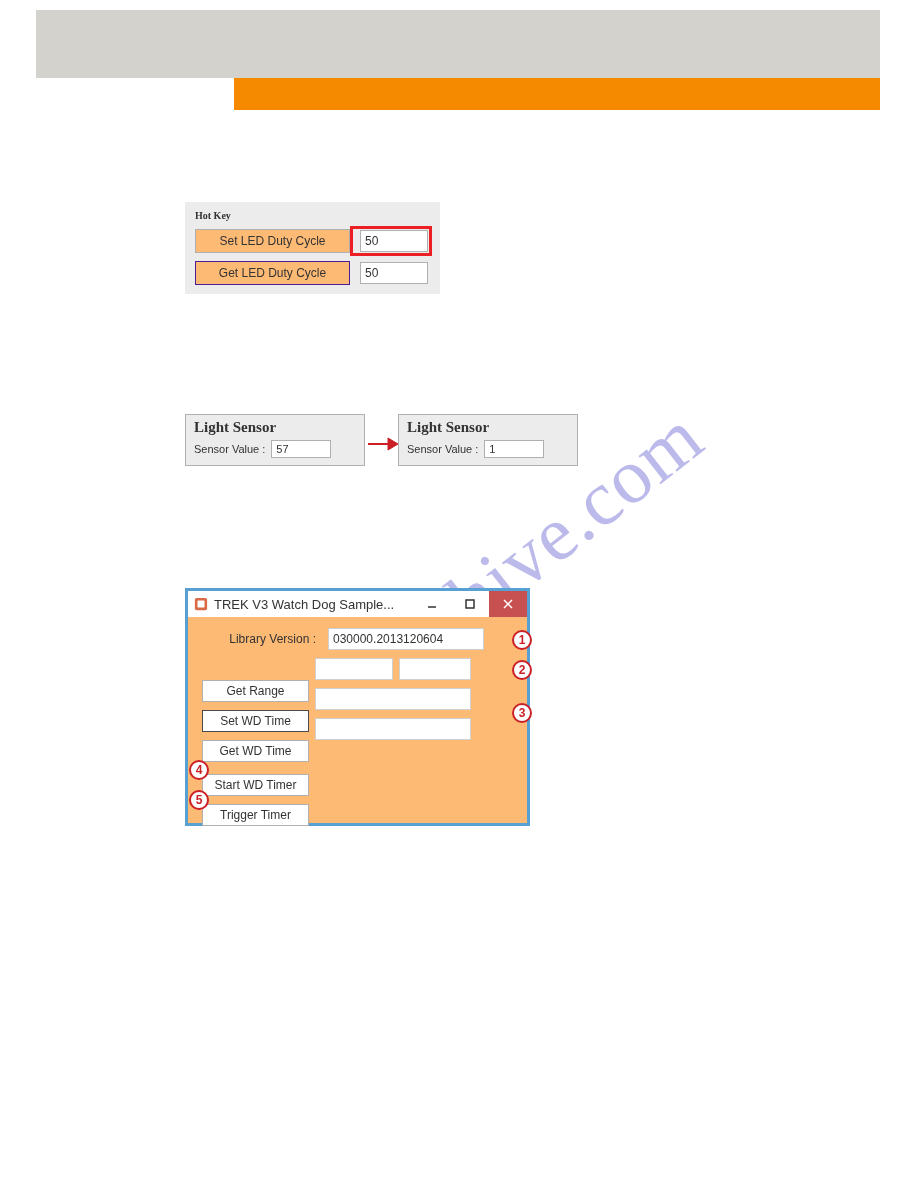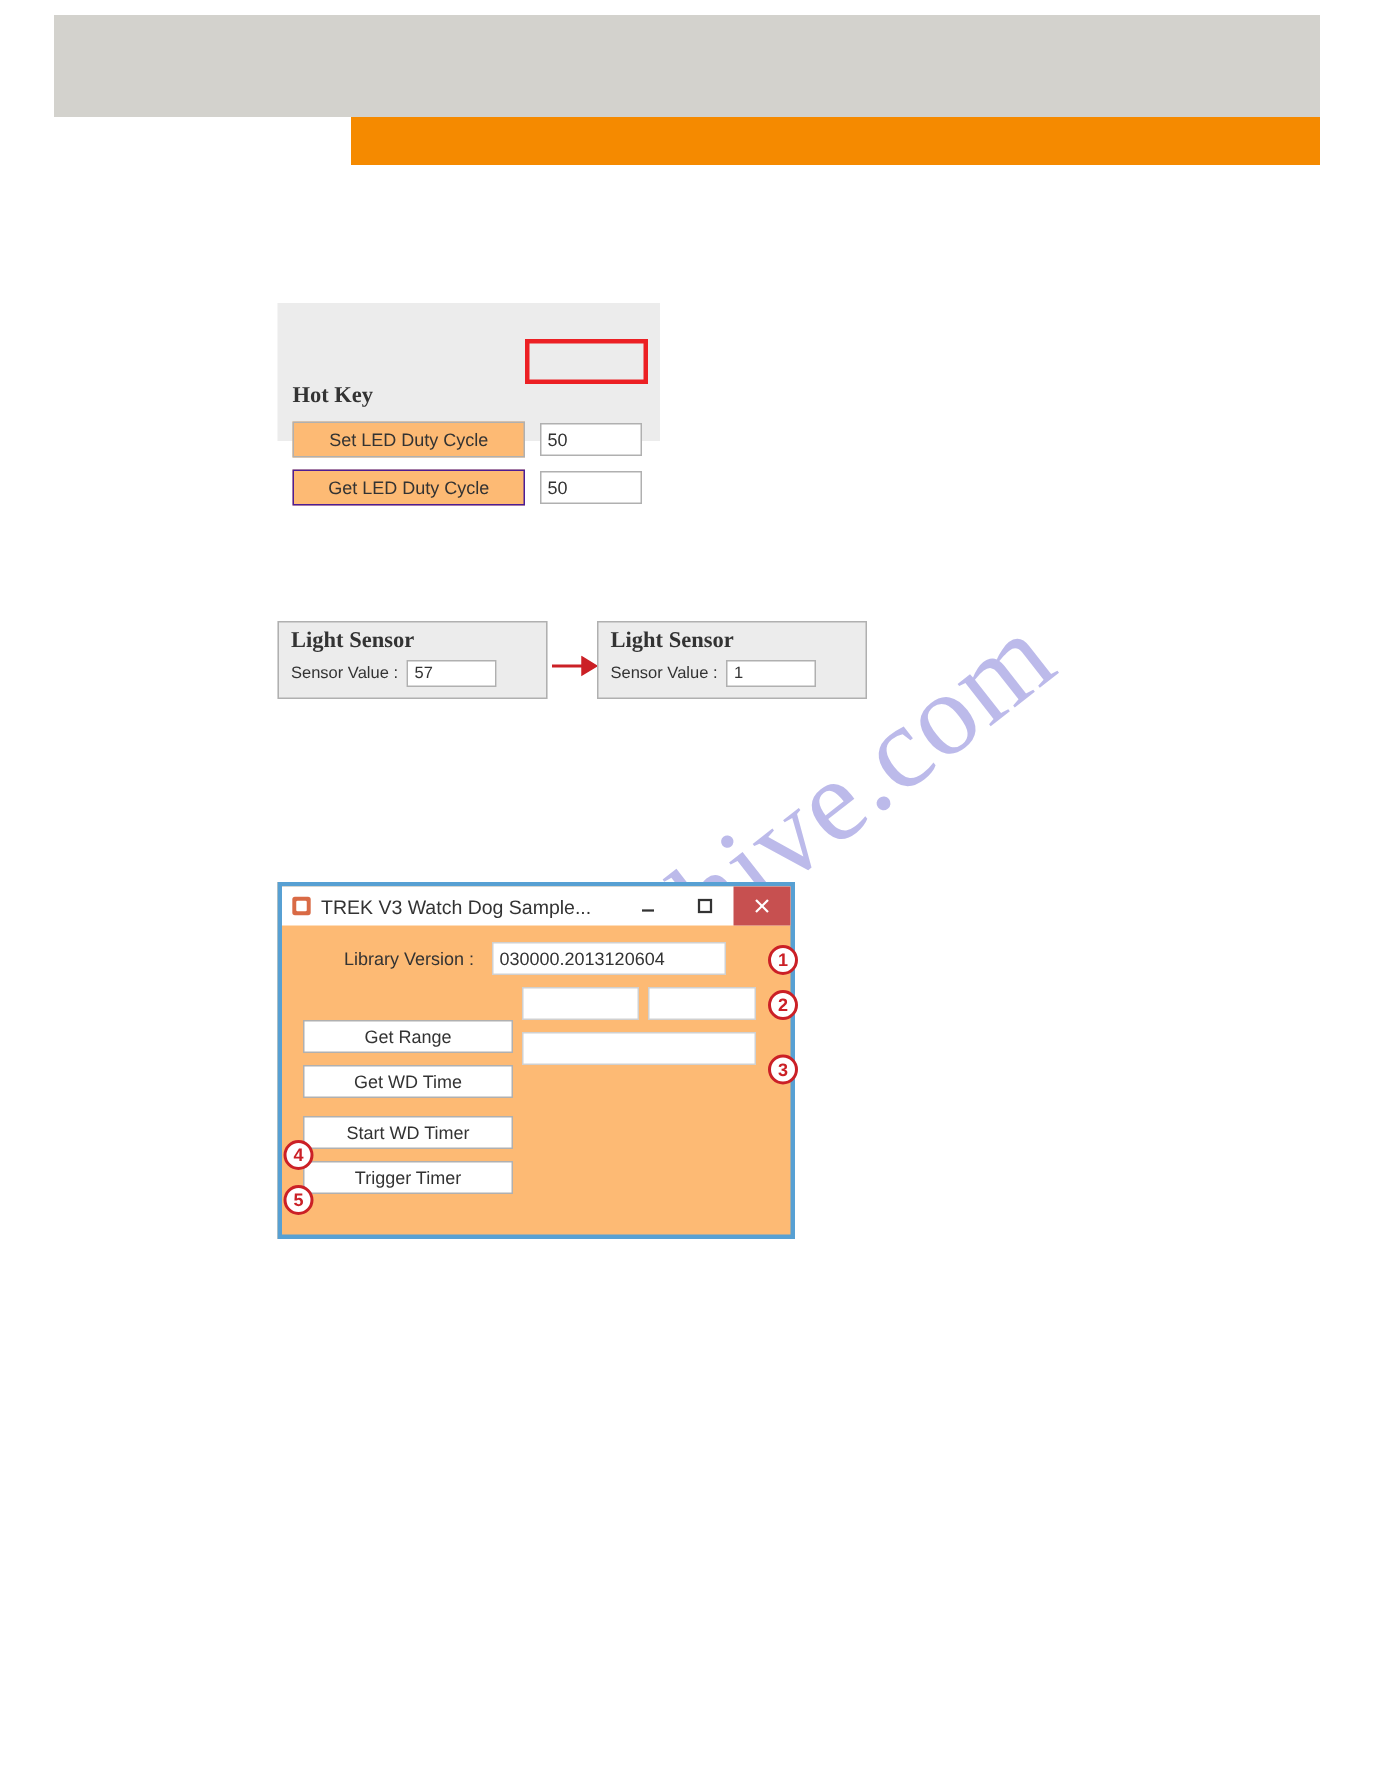--- a/index.html
+++ b/index.html
@@ -14,21 +14,21 @@
   }
   .top-bar { position:absolute; left:36px; top:10px; width:844px; height:68px; background:#d3d2cd; }
   .orange-bar { position:absolute; left:36px; top:78px; width:844px; height:32px; background:#f58a00; }
   .white-tab { position:absolute; left:36px; top:78px; width:198px; height:32px; background:#fff; }
 
   
   .hotkey-panel {
     position:absolute; left:185px; top:202px; width:255px; height:92px;
     background:#ececec; padding:8px 10px;
   }
-  .hotkey-title { font-weight:bold; font-size:15px; font-family:"Times New Roman",serif; margin-bottom:8px;margin-top:46px; }
+  .hotkey-title { font-weight:bold; font-size:10px; font-family:"Times New Roman",serif; margin-bottom:8px; }
   .hk-row { display:flex; align-items:center; gap:10px; margin-bottom:8px; }
   .hk-btn {
     width:155px; height:24px; background:#fdba74; border:1px solid #b0b0b0;
     font-size:12px; display:flex; align-items:center; justify-content:center;
     cursor:pointer;
   }
   .hk-btn.blue-border { border:1px solid #4c1d95; }
   .hk-input {
     width:68px; height:22px; background:#fff; border:1px solid #b0b0b0;
     font-size:12px; padding:2px 4px; display:flex; align-items:center;
@@ -55,21 +55,21 @@
     padding-left:6px; font-size:13px; color:#333; position:relative;
   }
   .wd-title-icon { width:14px; height:14px; margin-right:6px; }
   .wd-controls { position:absolute; right:0; top:0; display:flex; height:26px; }
   .wd-ctrl { width:38px; height:26px; display:flex; align-items:center; justify-content:center; }
   .wd-close { background:#c75050; color:#fff; }
   .wd-body { padding:10px 14px; }
   .wd-row { display:flex; align-items:center; gap:6px; margin-bottom:6px; height:24px; }
   .wd-label { width:120px; font-size:12px; text-align:right; padding-right:6px; }
   .wd-btn {
-    width:140px; height:22px; background:#fff; border:1px solid #b0b0b0;
+    width:107px; height:22px; background:#fff; border:1px solid #b0b0b0;
     font-size:12px; display:flex; align-items:center; justify-content:center;
     cursor:pointer;
     margin-top:44px;
   }
   .wd-btn.bold-b { border:1.5px solid #4a4a4a; }
   .wd-inp {
     height:22px; background:#fff; border:1px solid #d0d0d0;
     font-size:12px; padding:1px 4px; display:flex; align-items:center;
   }
   .wd-inp.w80 { width:78px; }
@@ -165,20 +165,24 @@
     <div class="wd-row">
       <div class="wd-label">Library Version :</div>
       <div class="wd-inp w155">030000.2013120604</div>
     </div>
     <div class="wd-row">
       <div class="wd-btn">Get Range</div>
       <div class="wd-inp w80"></div>
       <div class="wd-inp w70"></div>
     </div>
     <div class="wd-row">
+      <div class="wd-btn bold-b">Set WD Time</div>
+      <div class="wd-inp w155"></div>
+    </div>
+    <div class="wd-row">
       <div class="wd-btn">Get WD Time</div>
       <div class="wd-inp w155"></div>
     </div>
     <div class="wd-row" style="margin-top:10px;">
       <div class="wd-btn">Start WD Timer</div>
     </div>
     <div class="wd-row">
       <div class="wd-btn">Trigger Timer</div>
     </div>
   </div>

